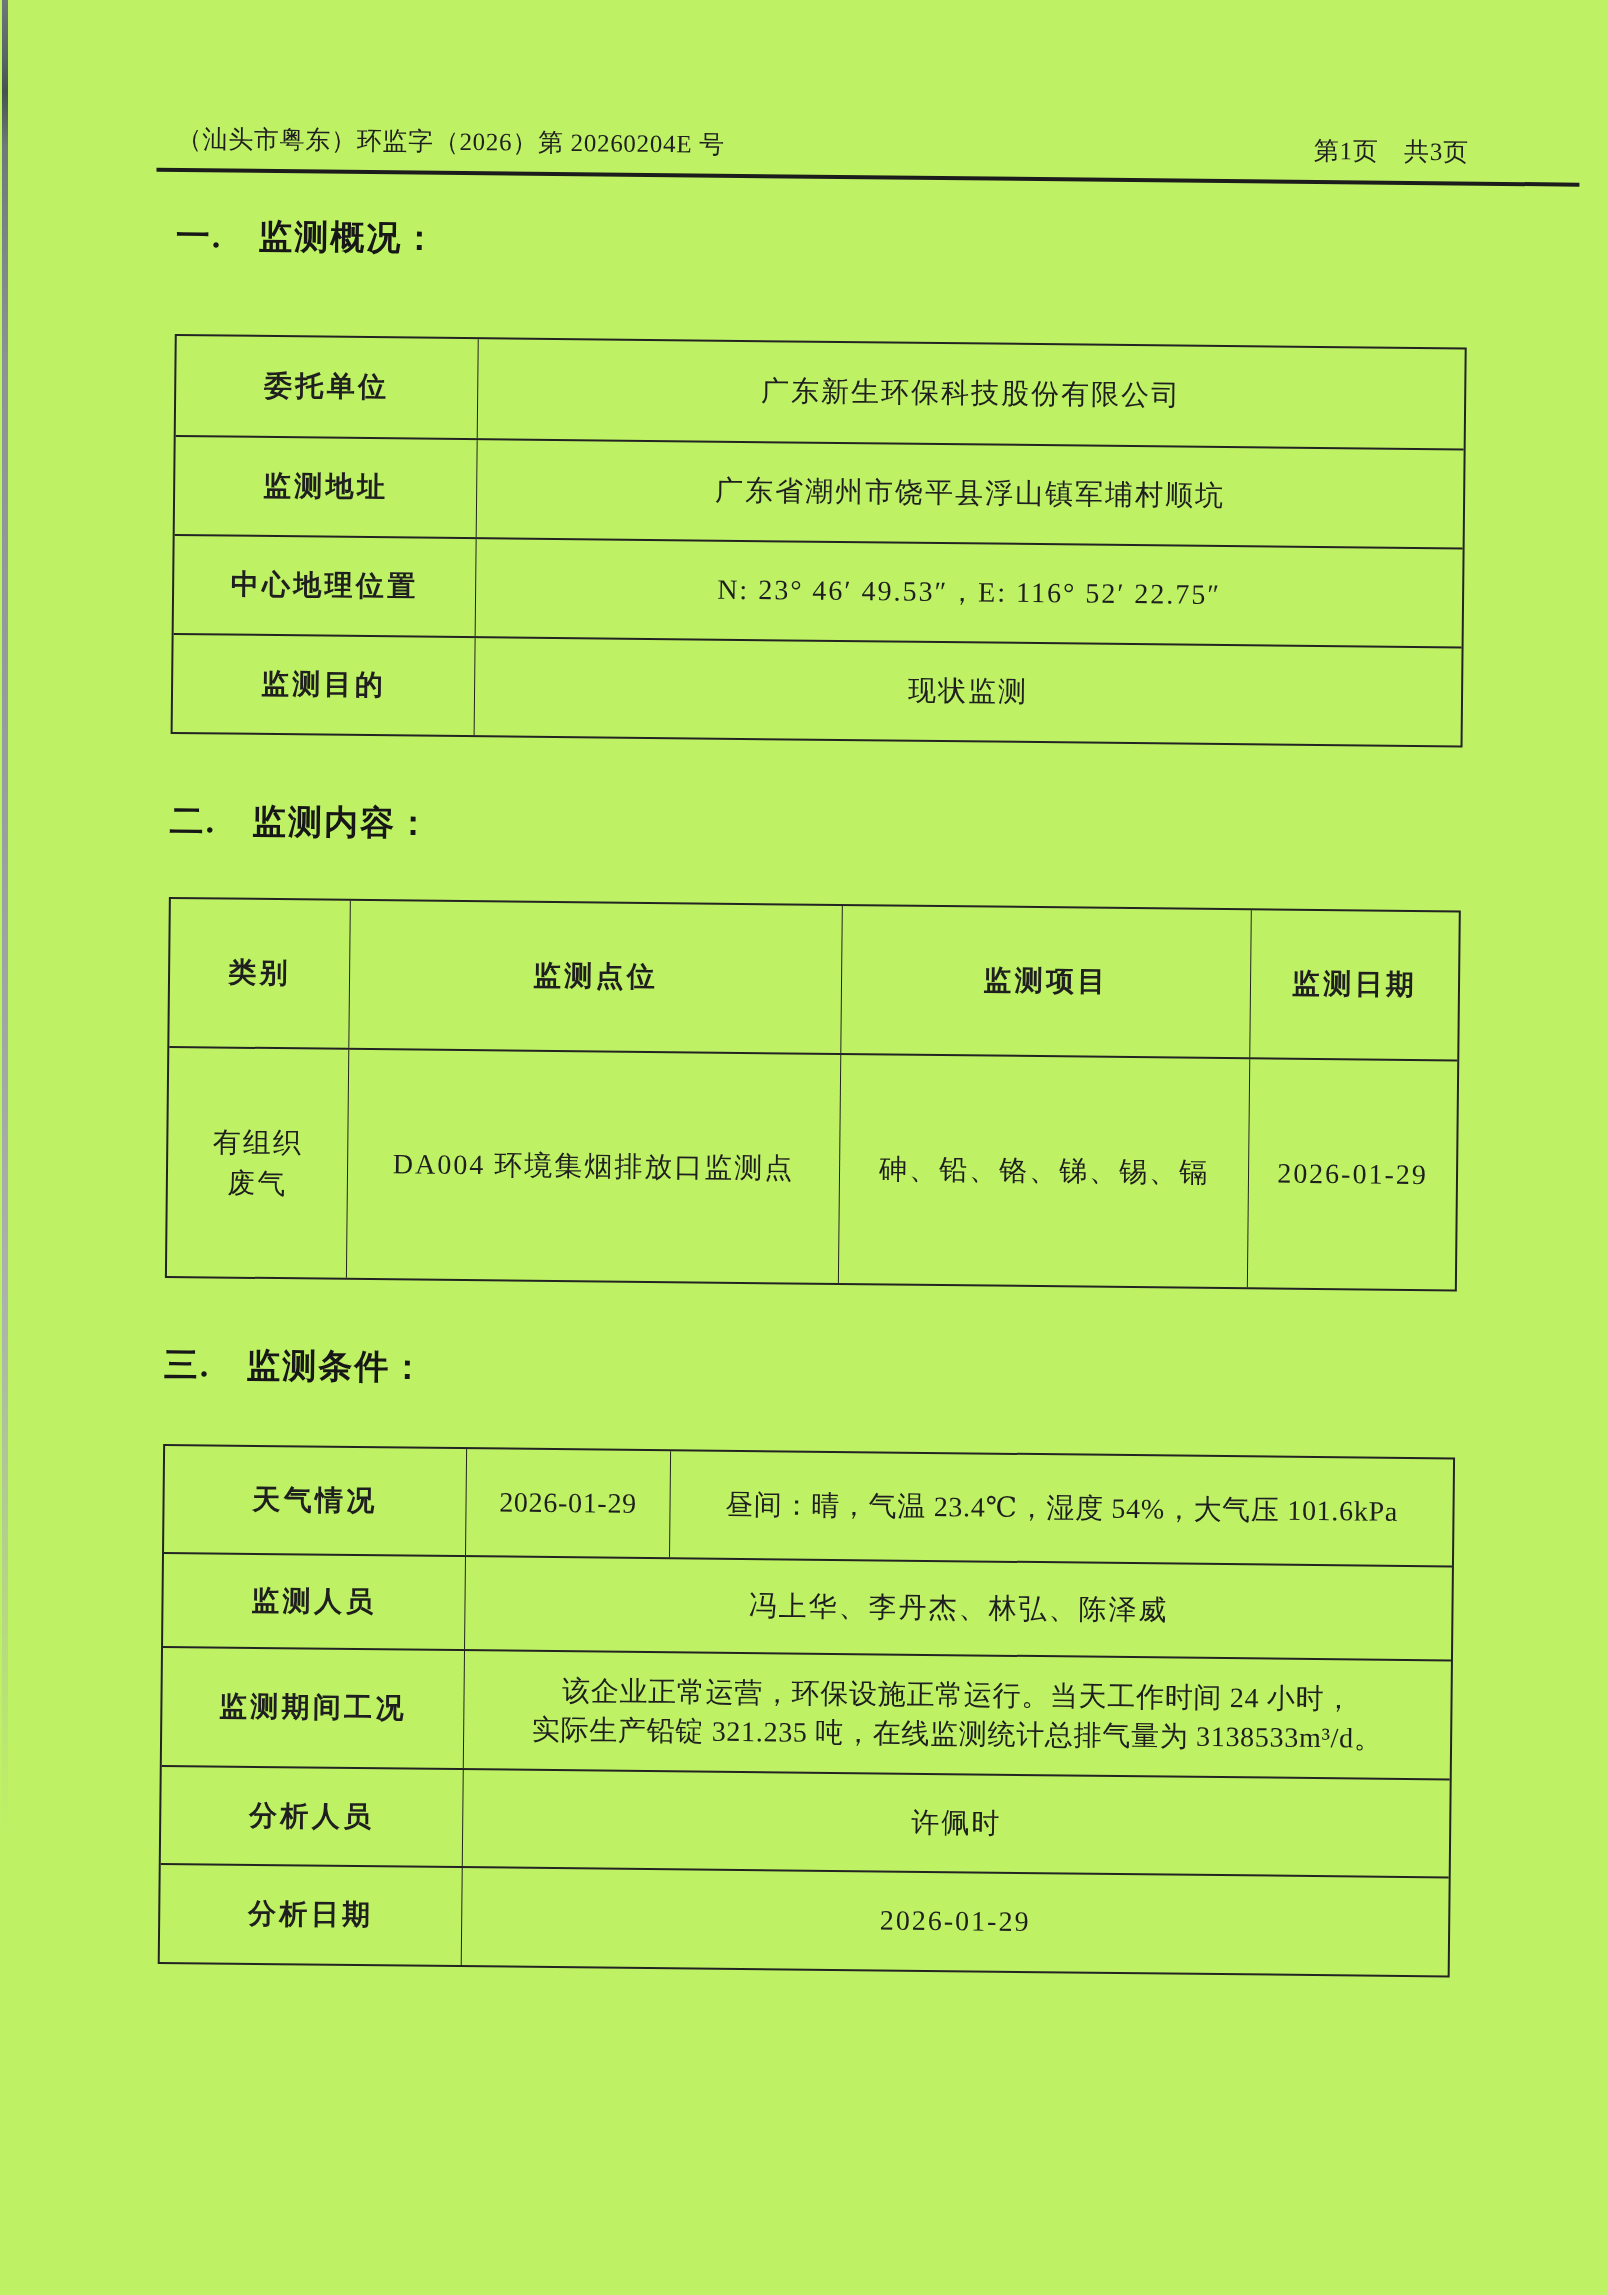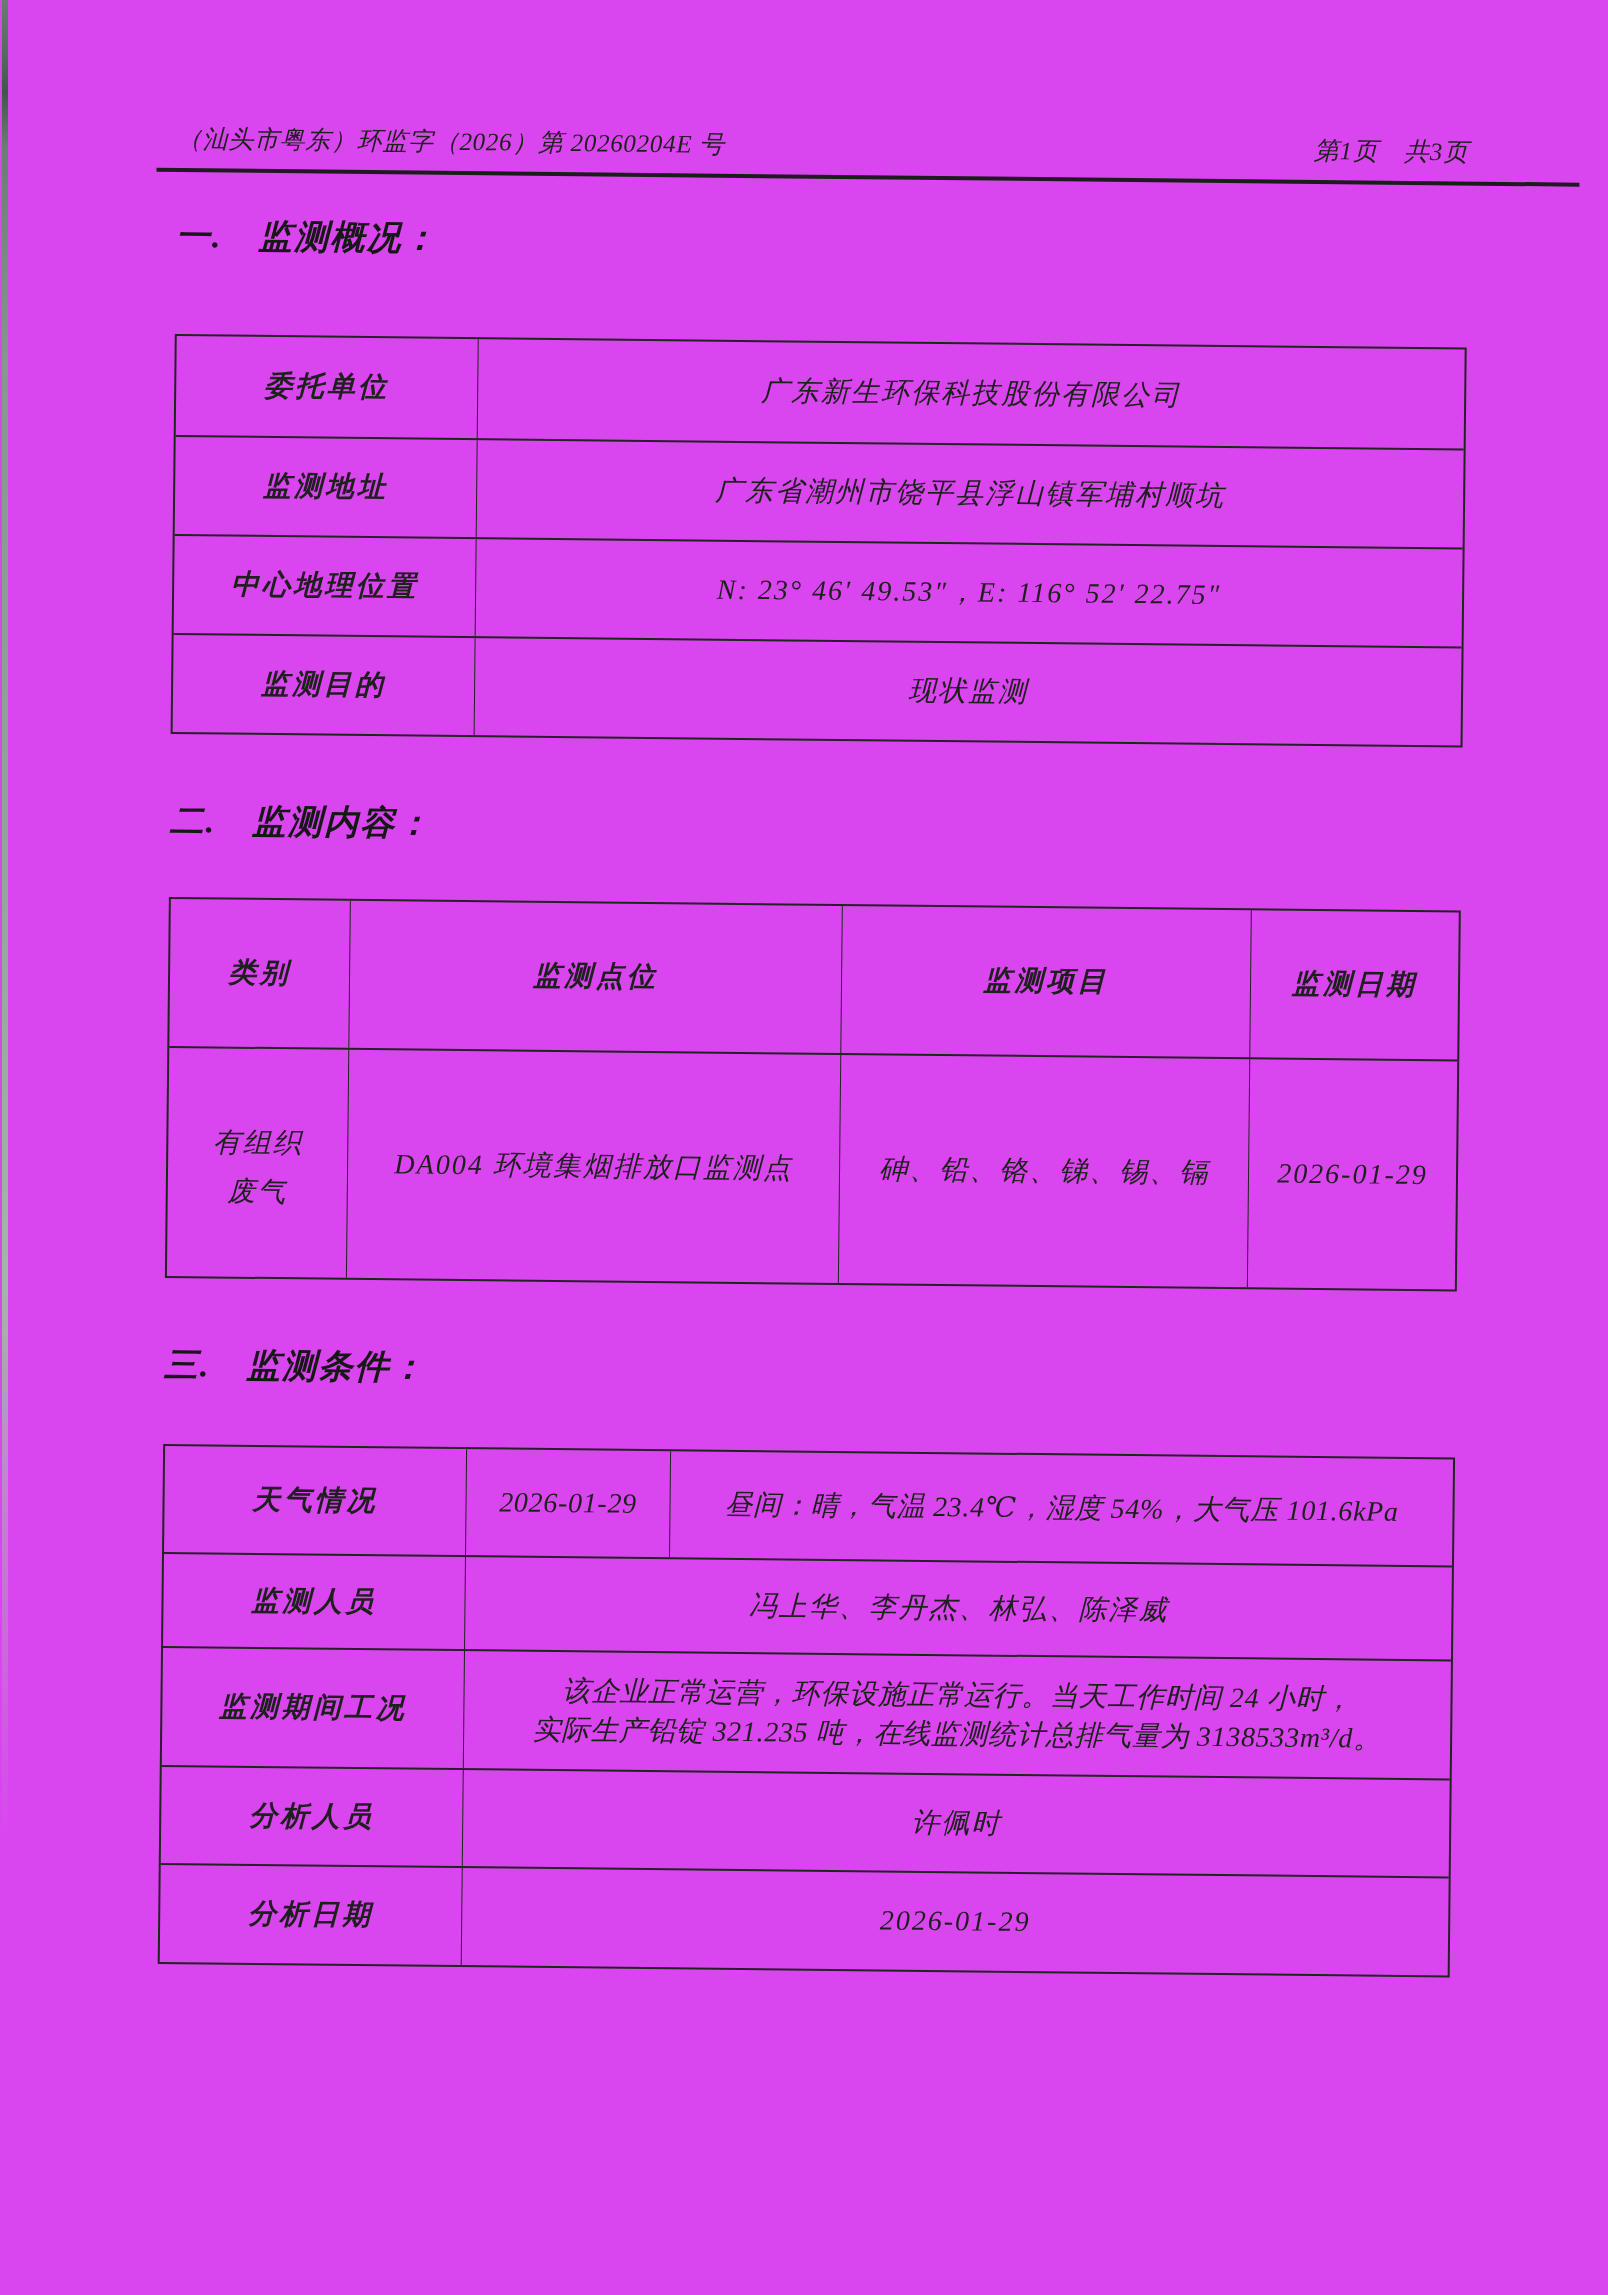--- a/index.html
+++ b/index.html
@@ -11,22 +11,21 @@
     height: 2295px;
     position: relative;
     overflow: hidden;
     background: #eceae6;
     font-family: "Liberation Serif", "DejaVu Serif", serif;
     color: #1f1f1f;
   }
   .paper {
     position: absolute;
     inset: 0;
-    background: #d946ef;
-    font-style: italic;
+    background: #bef264;
   }
   
   .scan-edge {
     position: absolute;
     left: 2px;
     top: 0;
     width: 6px;
     height: 1837px;
     background: linear-gradient(180deg,
       #6e7877 0%,
@@ -105,21 +104,21 @@
   
   .t2 { margin-top: 53px; }
   .t2 .tr.thead { height: 147px; }
   .t2 .tr.tdata { height: 230px; }
   .t2 .tr + .tr { border-top: 2.7px solid #232323; }
   .t2 .c1 { width: 179px; flex: 0 0 auto; }
   .t2 .c2 { width: 492px; flex: 0 0 auto; }
   .t2 .c3 { width: 409px; flex: 0 0 auto; }
   .t2 .c4 { flex: 1; }
   .t2 .thead .td { font-weight: 700; letter-spacing: 3.3px; }
-  .two-line div { line-height: 41px; margin-top: 8px; }
+  .two-line div { line-height: 41px; }
 
   
   .t3 { margin-top: 56px; }
   .t3 .tr + .tr { border-top: 2.7px solid #232323; }
   .t3 .lbl { width: 301px; flex: 0 0 auto; }
   .t3 .val { flex: 1; }
   .r-weather { height: 106px; }
   .r-personnel { height: 94px; }
   .r-working { height: 119px; }
   .r-analyst { height: 98px; }

